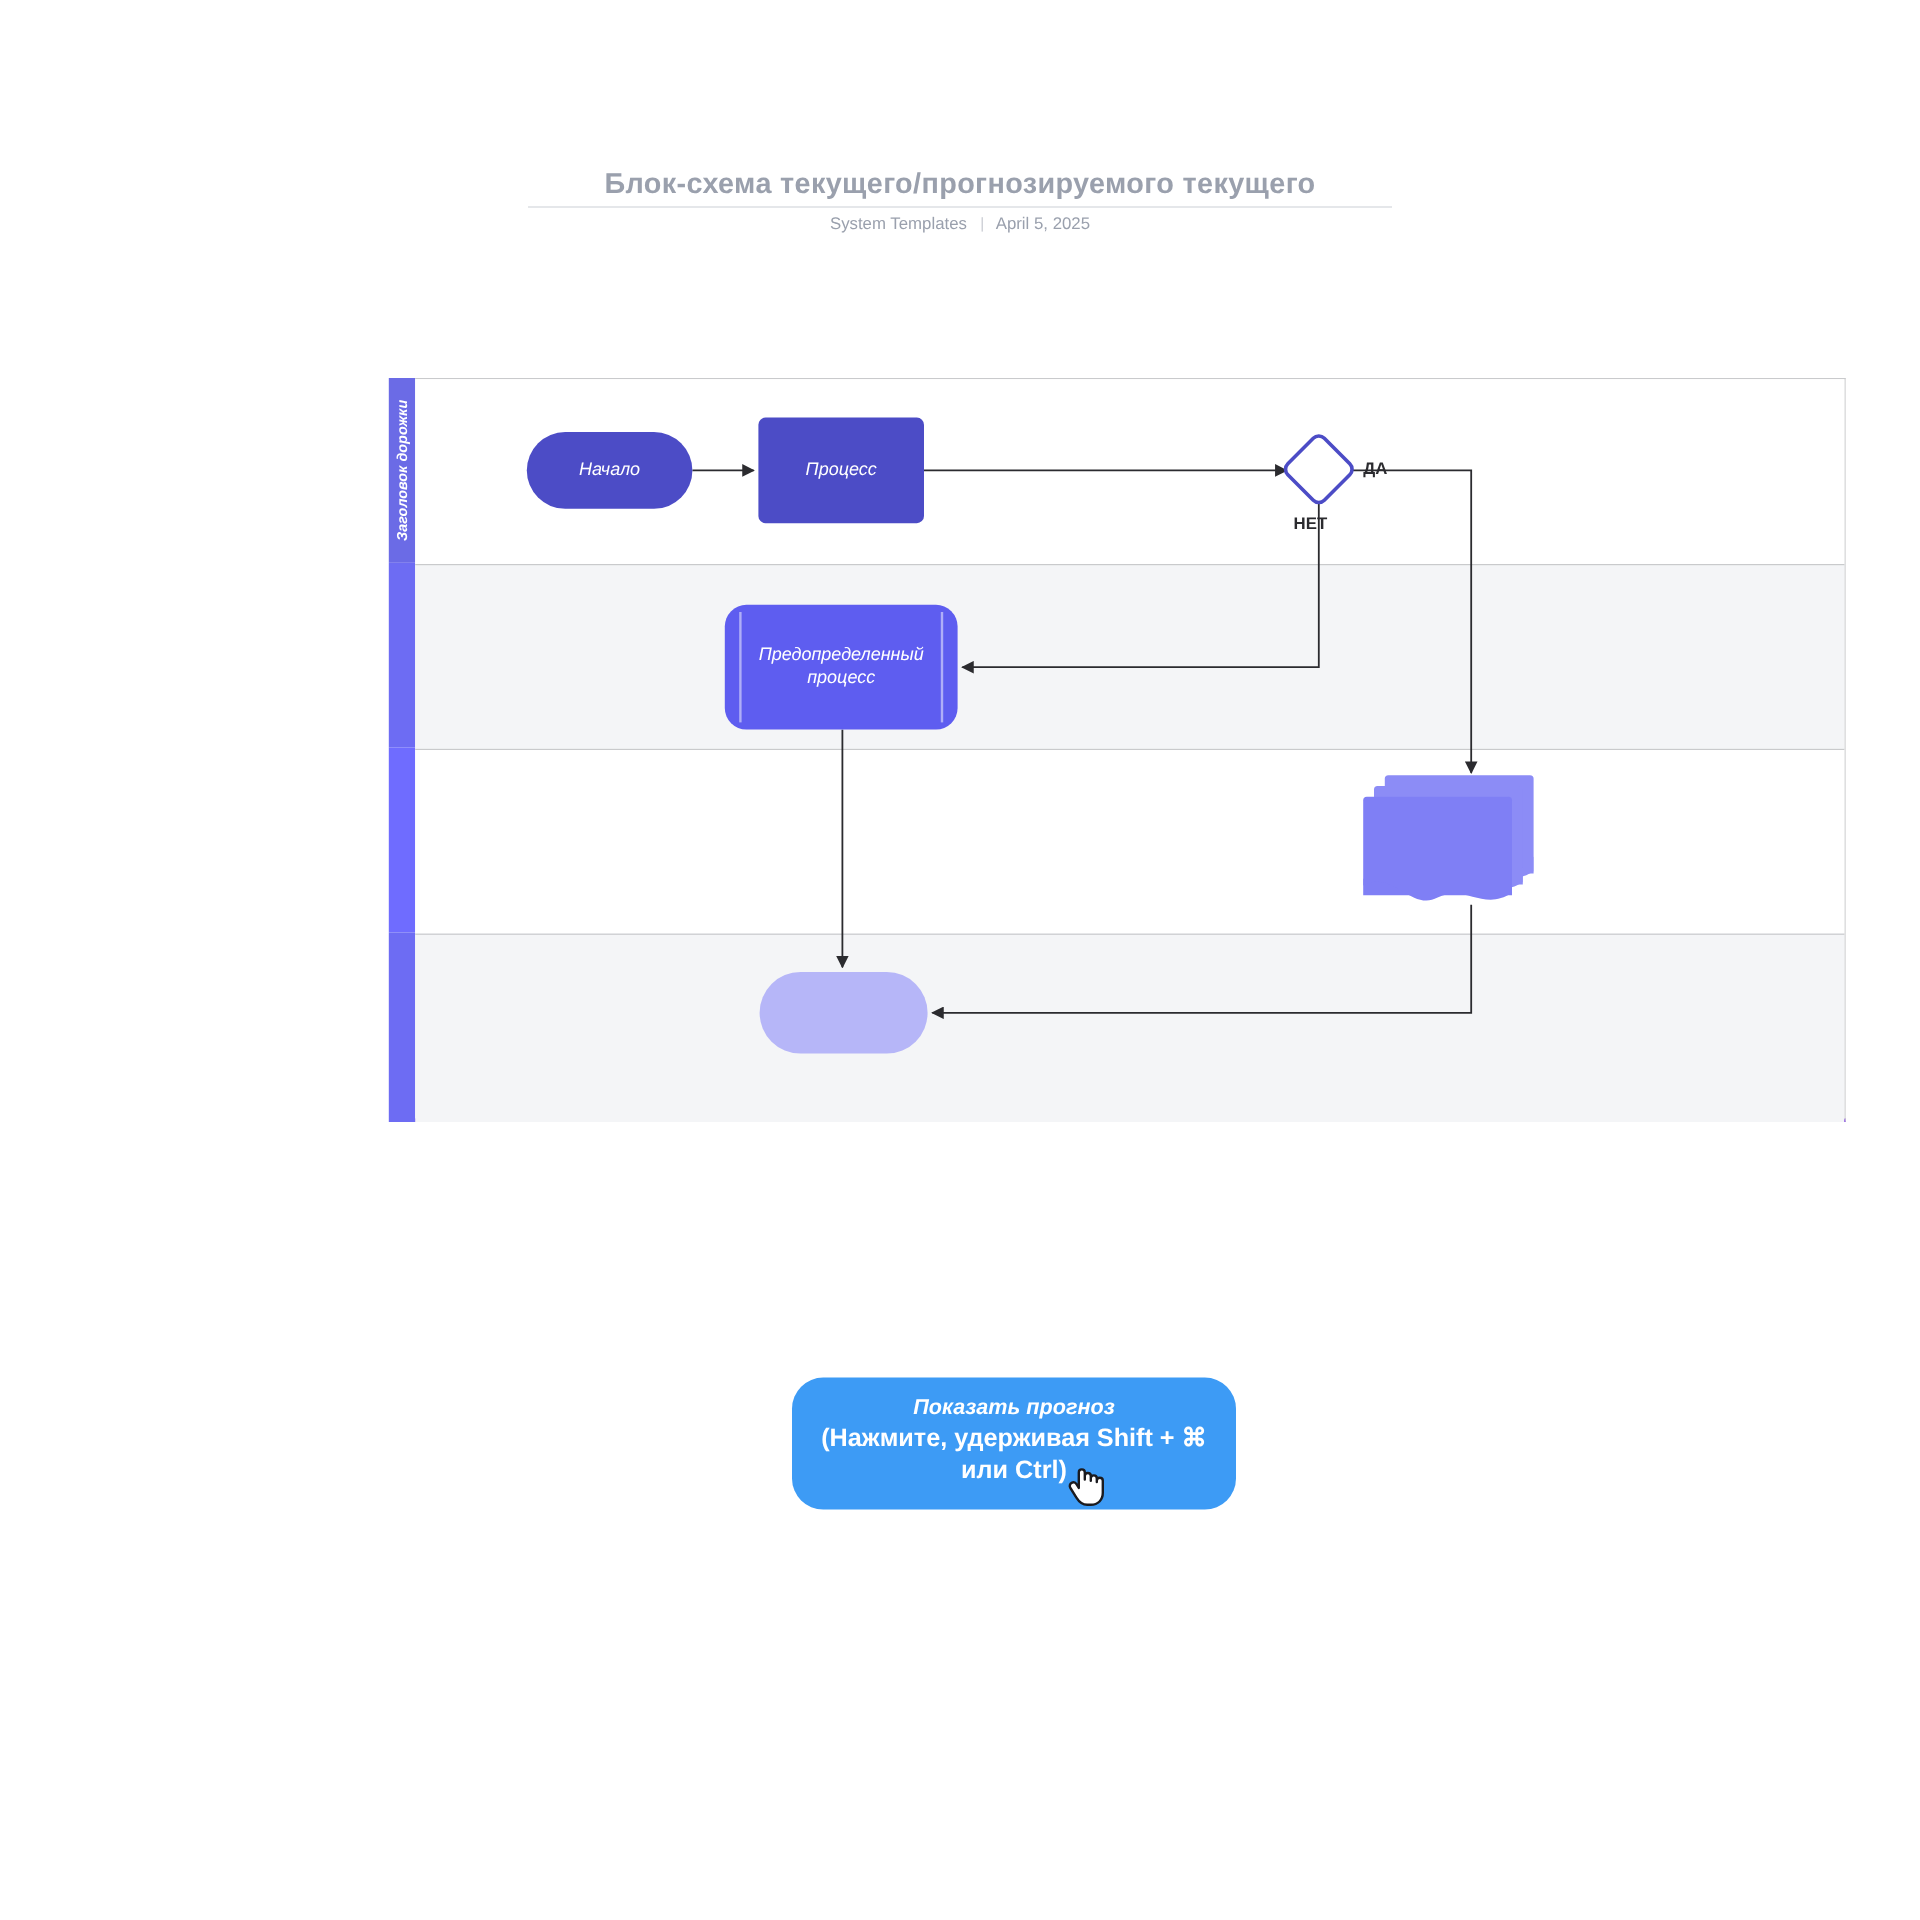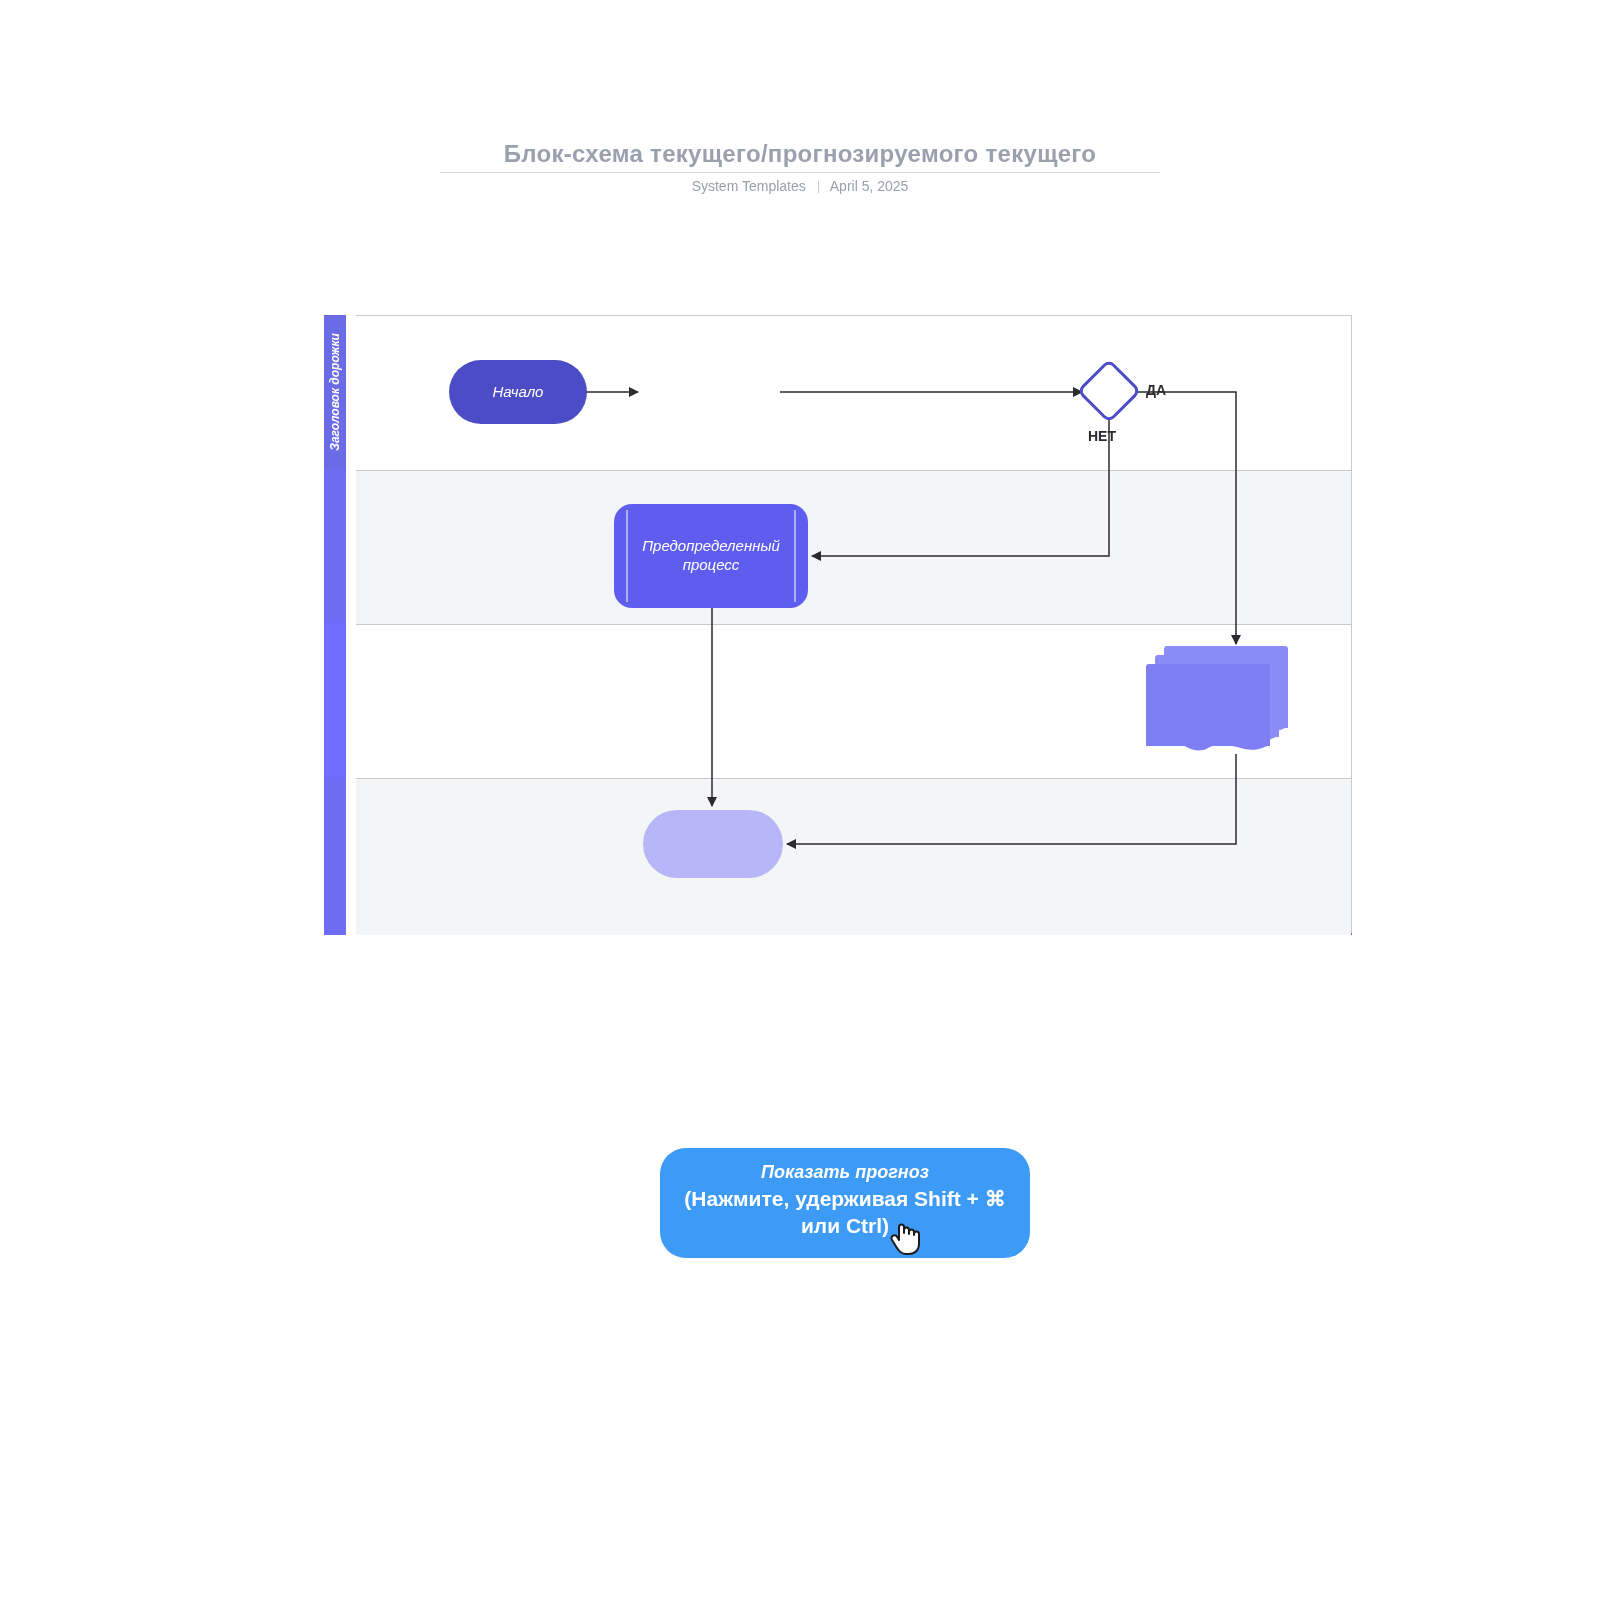--- a/index.html
+++ b/index.html
@@ -88,23 +88,23 @@
     transform: rotate(-90deg);
     white-space: nowrap;
     color: #ffffff;
     font-size: 12px;
     font-style: italic;
     font-weight: 600;
   }
 
   .lanes-body {
     position: absolute;
-    left: 32px;
+    left: 22px;
     top: 0;
-    width: 996px;
+    width: 1192px;
     height: 100%;
     border-top: 1px solid #c9cacc;
     border-right: 1px solid #c9cacc;
     border-bottom: 3px solid #6d28d9;
     box-sizing: border-box;
   }
   .row {
     position: absolute;
     left: 0;
     width: 100%;
@@ -334,20 +334,23 @@
 
       <line x1="356" y1="292" x2="356" y2="490" stroke="#2b2b2f" stroke-width="1.5" marker-end="url(#arrow)"></line>
 
       <path d="M880,438 L880,528 L431,528" fill="none" stroke="#2b2b2f" stroke-width="1.5" marker-end="url(#arrow)"></path>
     </svg>
 
     <div class="n-start">
       <span class="shape-label">Начало</span>
     </div>
 
+    <div class="n-process">
+      <span class="shape-label">Процесс</span>
+    </div>
 
     <div class="n-decision"></div>
     <div class="lbl-yes">ДА</div>
     <div class="lbl-no">НЕТ</div>
 
     <div class="n-predef">
       <span class="shape-label">Предопределенный процесс</span>
     </div>
 
     <div class="n-docs">

